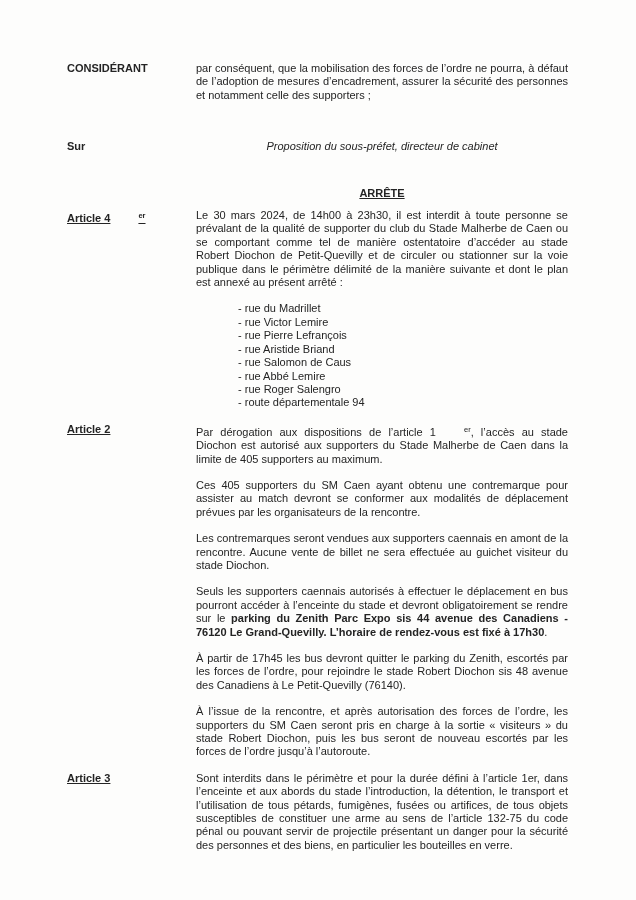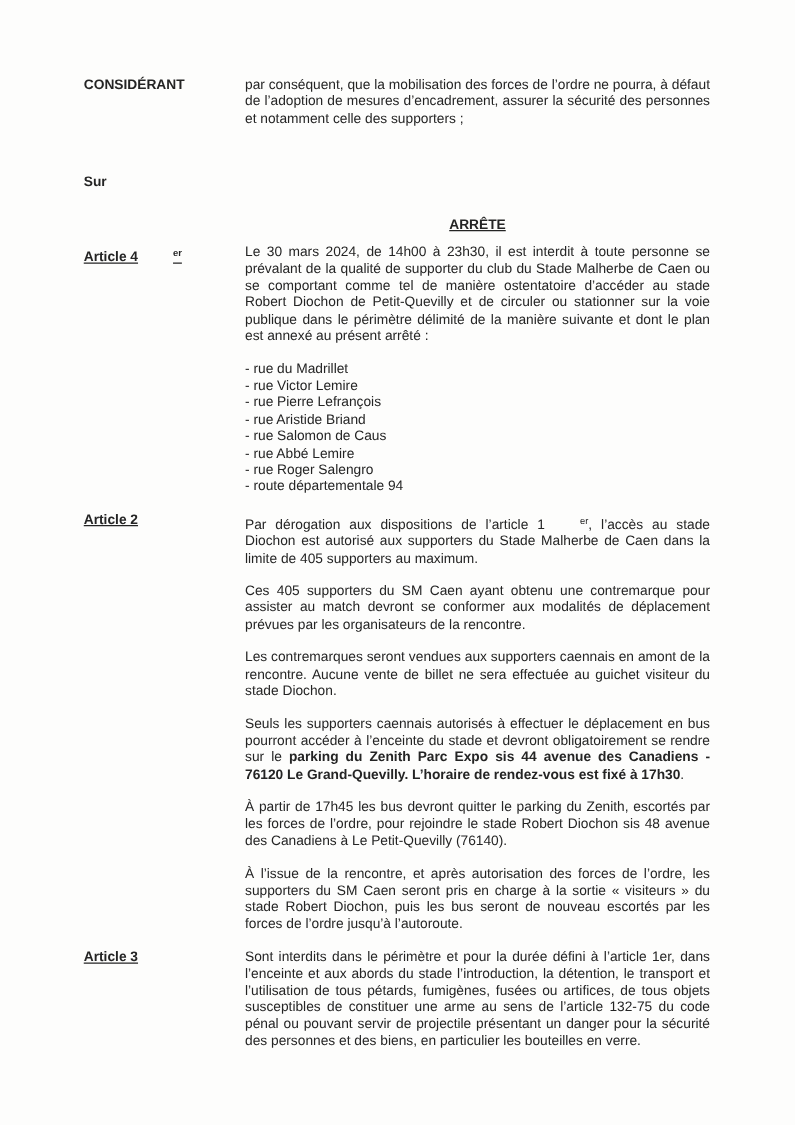--- a/index.html
+++ b/index.html
@@ -23,21 +23,21 @@
     font-weight: bold;
   }
   .row-label.u { text-decoration: underline; }
   .row-content { flex: 1 1 auto; width: 402px; min-width: 0; }
   .para {
     margin: 0 0 13px 0;
     text-align: justify;
   }
   .para.center { text-align: center; }
   .street-list { margin: 0 0 13px 0; }
-  .street-line { text-align: left; }
+  .street-line { text-align: left; margin-left: 42px; }
   .b { font-weight: bold; }
   .i { font-style: italic; }
   .sup { font-size: 7.5px; vertical-align: 4px; padding-left: 28px; }
   
   [data-name="sur-row"] { margin-top: 25px; }
   [data-name="arrete-heading-row"] { margin-top: 20px; text-decoration: underline; }
   [data-name="arrete-heading-row"] .para { margin-bottom: 0; }
   [data-name="article-1-row"] { margin-top: 9px; }
 </style>
 </head>
@@ -46,20 +46,23 @@
 <div class="page" data-name="document-page">
   <div data-name="document-rows">
       <div class="row" data-name="considerant-row">
         <div class="row-label" data-name="considerant-label"><span data-name="text-run">CONSIDÉRANT</span></div>
         <div class="row-content" data-name="considerant-content">
           <p class="para" data-name="considerant-paragraph"><span data-name="text-run">par conséquent, que la mobilisation des forces de l’ordre ne pourra, à défaut de l’adoption de mesures d’encadrement, assurer la sécurité des personnes et notamment celle des supporters ;</span></p>
         </div>
       </div>
       <div class="row" data-name="sur-row">
         <div class="row-label" data-name="sur-label"><span data-name="text-run">Sur</span></div>
+        <div class="row-content" data-name="sur-content">
+          <p class="para center" data-name="proposition-line"><span class="i" data-name="text-run">Proposition du sous-préfet, directeur de cabinet</span></p>
+        </div>
       </div>
       <div class="row" data-name="arrete-heading-row">
         <div class="row-label" data-name="arrete-heading-label"></div>
         <div class="row-content" data-name="arrete-heading-content">
           <p class="para center" data-name="arrete-heading"><span class="b" data-name="text-run">ARRÊTE</span></p>
         </div>
       </div>
       <div class="row" data-name="article-1-row">
         <div class="row-label u" data-name="article-1-label"><span data-name="text-run">Article 4</span><span class="sup" data-name="text-run">er</span></div>
         <div class="row-content" data-name="article-1-content">

